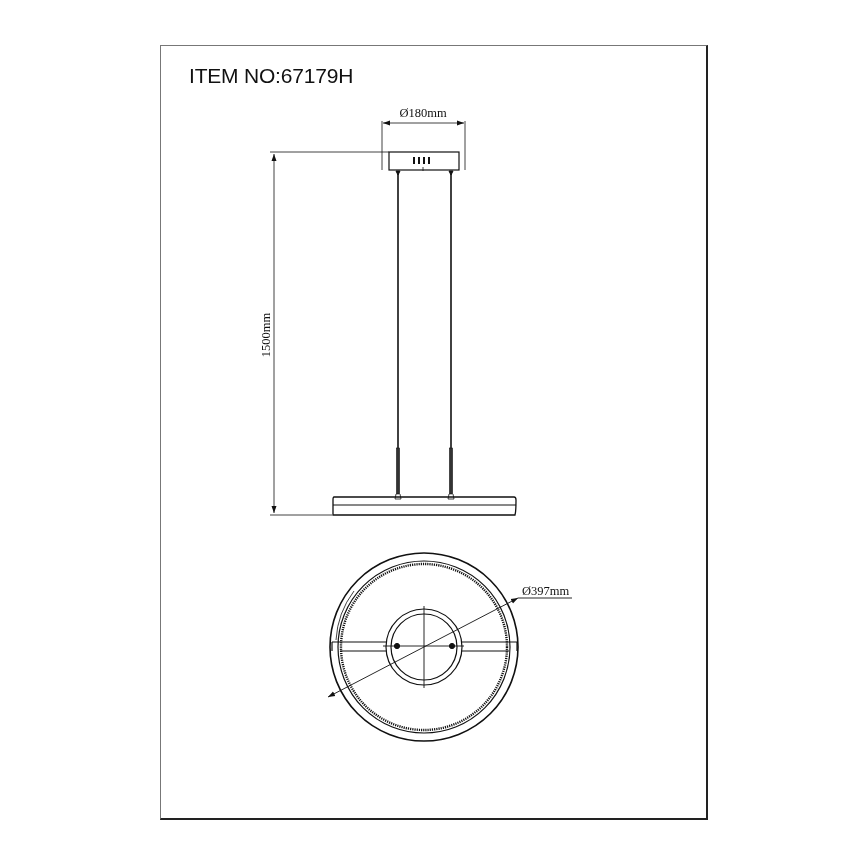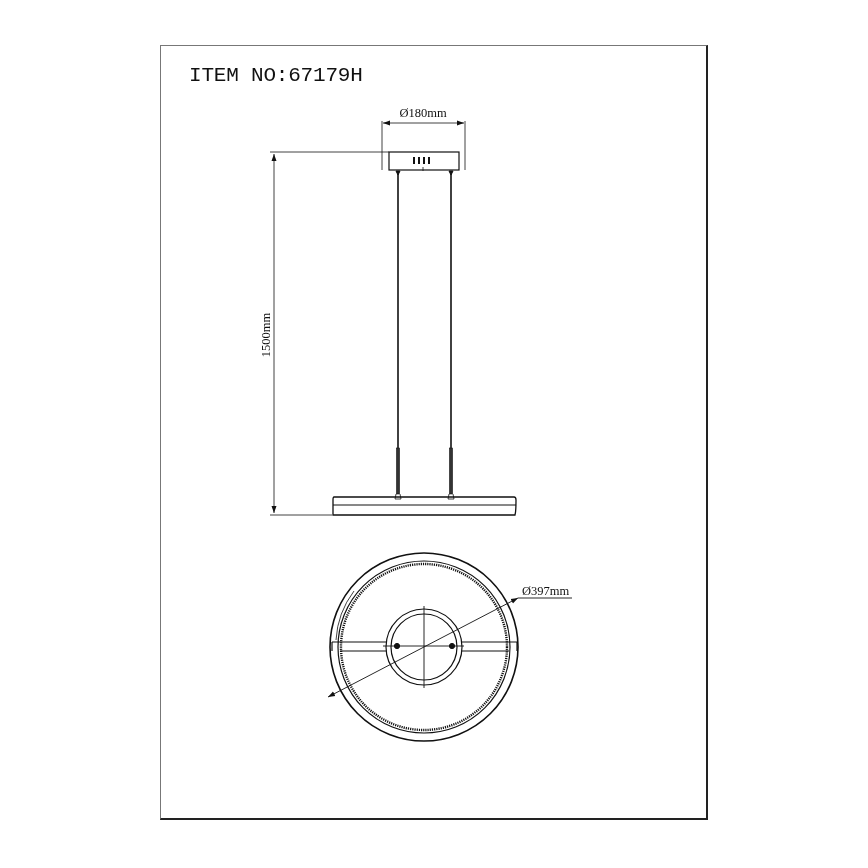--- a/index.html
+++ b/index.html
@@ -5,21 +5,21 @@
     html, body { margin: 0; padding: 0; background: #ffffff; }
     body { width: 868px; height: 868px; position: relative; overflow: hidden; }
     .frame {
       position: absolute; left: 160px; top: 45px; width: 548px; height: 775px;
       border-top: 1px solid #777; border-left: 1px solid #777;
       border-right: 2px solid #222; border-bottom: 2px solid #222;
       box-sizing: border-box;
     }
     .title {
       position: absolute; left: 189px; top: 64px;
-      font-family: Liberation Mono, monospace; font-size: 21px; color: #111;
+      font-family: Liberation Sans, sans-serif; font-size: 21px; color: #111;
       letter-spacing: -0.2px; white-space: nowrap;
     }
     svg.drawing { position: absolute; left: 0; top: 0; }
     .dimtext { font-family: "Liberation Serif", serif; fill: #111; }
   </style>
 </head>
 <body>
 
 <div class="frame"></div>
 <div class="title">ITEM NO:67179H</div>

